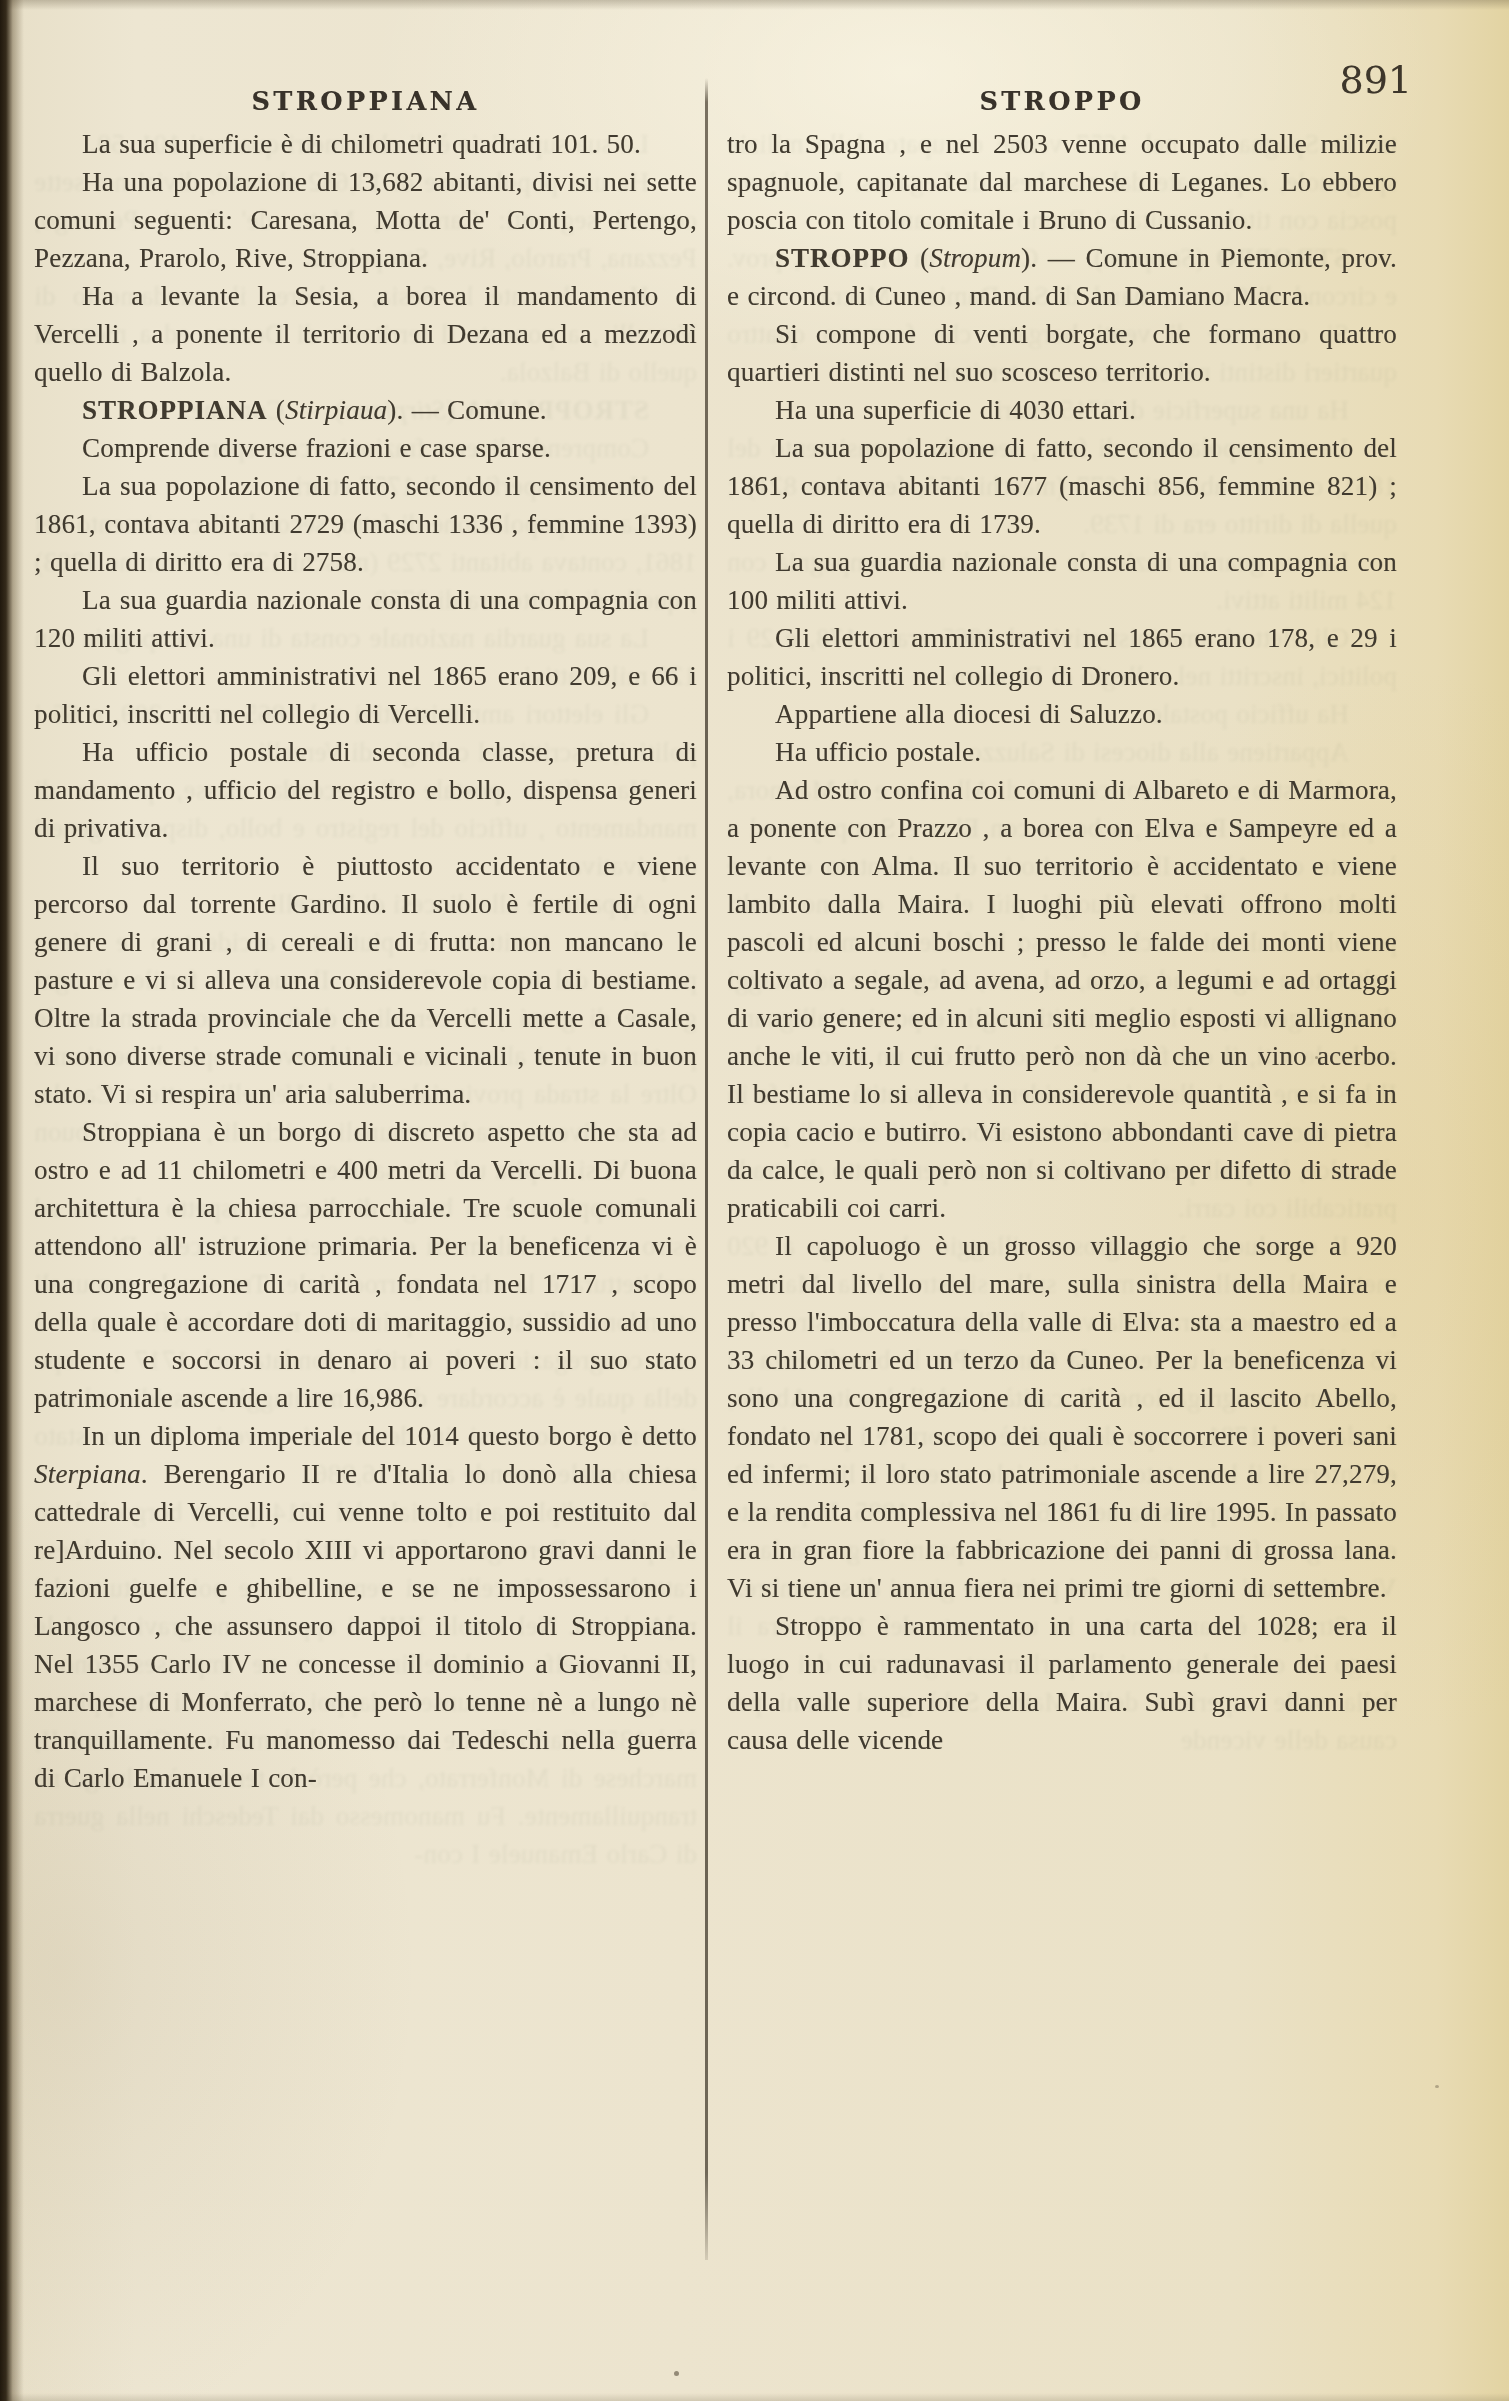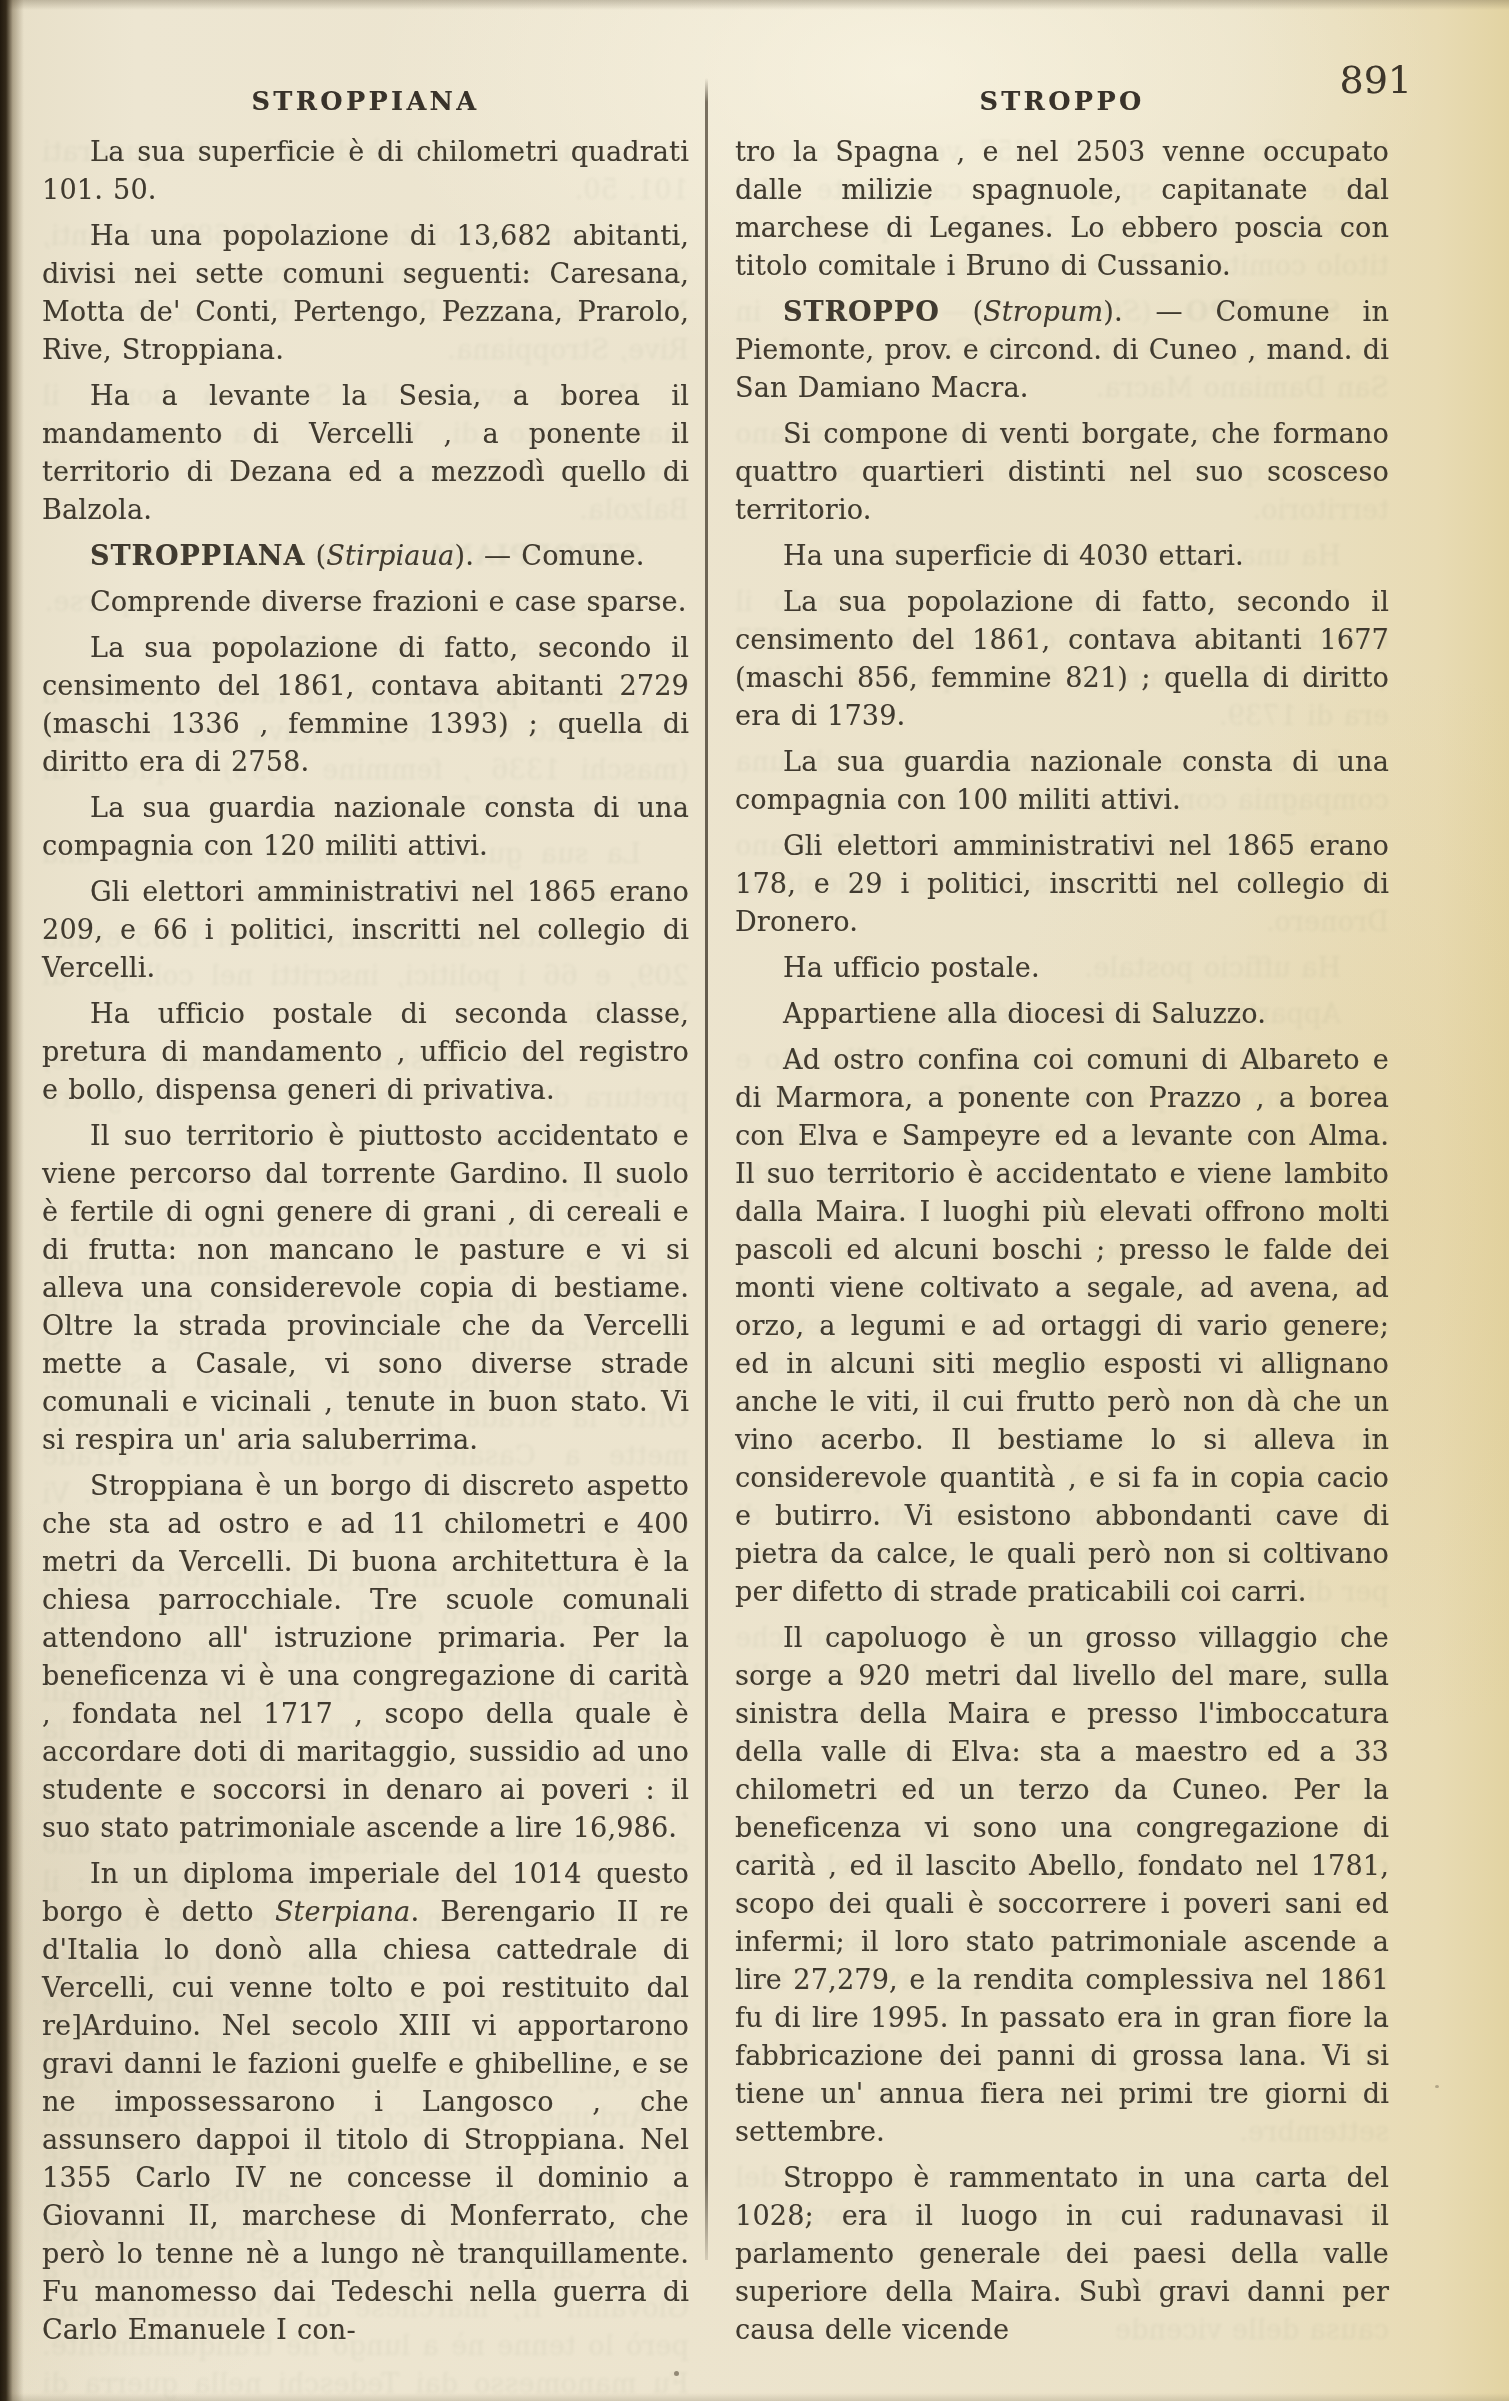--- a/index.html
+++ b/index.html
@@ -27,21 +27,21 @@
   .running-head.right{left:727px;width:670px;}
   .page-number{position:absolute;top:59px;left:1199px;width:213px;text-align:right;
     font-size:38px;line-height:43px;color:#3d362b;z-index:2;
     text-shadow:0.3px 0.3px 0.5px rgba(50,42,30,.3);}
   .col{position:absolute;top:125px;z-index:2;color:#403a2f;
     font-size:27px;line-height:38px;text-align:justify;
     letter-spacing:0.2px;word-spacing:1.3px;
     text-shadow:0.3px 0.3px 0.5px rgba(52,44,32,.32);}
   .col-left{left:34px;width:663px;}
   .col-right{left:727px;width:670px;}
-  .para{margin:8px;text-indent:48px;}
+  .para{margin:0;text-indent:48px;font-family:Liberation Serif, serif;}
   .para.noindent{text-indent:0;}
   .run-b{font-weight:700;letter-spacing:1px;}
   .run-i{font-style:italic;}
   .ghost{z-index:1;opacity:.065;filter:blur(1.7px);transform:scaleX(-1);color:#55644a;text-shadow:none;}
   .speck{position:absolute;border-radius:50%;background:#4a4030;z-index:4;}
 </style>
 </head>
 <body>
 
 <div class="page">
@@ -100,22 +100,22 @@
       <p class="para"><span class="run-n">Stroppo è rammentato in una carta del 1028; era il luogo in cui radunavasi il parlamento generale dei paesi della valle superiore della Maira. Subì gravi danni per causa delle vicende</span></p>
     </div>
     <div class="col col-right">
       <p class="para noindent"><span class="run-n">tro la Spagna , e nel 2503 venne occupato dalle milizie spagnuole, capitanate dal marchese di Leganes. Lo ebbero poscia con titolo comitale i Bruno di Cussanio.</span></p>
       <p class="para"><span class="run-b">STROPPO</span><span class="run-n"> (</span><span class="run-i">Stropum</span><span class="run-n">). — Comune in Piemonte, prov. e circond. di Cuneo , mand. di San Damiano Macra.</span></p>
       <p class="para"><span class="run-n">Si compone di venti borgate, che formano quattro quartieri distinti nel suo scosceso territorio.</span></p>
       <p class="para"><span class="run-n">Ha una superficie di 4030 ettari.</span></p>
       <p class="para"><span class="run-n">La sua popolazione di fatto, secondo il censimento del 1861, contava abitanti 1677 (maschi 856, femmine 821) ; quella di diritto era di 1739.</span></p>
       <p class="para"><span class="run-n">La sua guardia nazionale consta di una compagnia con 100 militi attivi.</span></p>
       <p class="para"><span class="run-n">Gli elettori amministrativi nel 1865 erano 178, e 29 i politici, inscritti nel collegio di Dronero.</span></p>
+      <p class="para"><span class="run-n">Appartiene alla diocesi di Saluzzo.</span></p>
       <p class="para"><span class="run-n">Ha ufficio postale.</span></p>
-      <p class="para"><span class="run-n">Appartiene alla diocesi di Saluzzo.</span></p>
       <p class="para"><span class="run-n">Ad ostro confina coi comuni di Albareto e di Marmora, a ponente con Prazzo , a borea con Elva e Sampeyre ed a levante con Alma. Il suo territorio è accidentato e viene lambito dalla Maira. I luoghi più elevati offrono molti pascoli ed alcuni boschi ; presso le falde dei monti viene coltivato a segale, ad avena, ad orzo, a legumi e ad ortaggi di vario genere; ed in alcuni siti meglio esposti vi allignano anche le viti, il cui frutto però non dà che un vino acerbo. Il bestiame lo si alleva in considerevole quantità , e si fa in copia cacio e butirro. Vi esistono abbondanti cave di pietra da calce, le quali però non si coltivano per difetto di strade praticabili coi carri.</span></p>
       <p class="para"><span class="run-n">Il capoluogo è un grosso villaggio che sorge a 920 metri dal livello del mare, sulla sinistra della Maira e presso l'imboccatura della valle di Elva: sta a maestro ed a 33 chilometri ed un terzo da Cuneo. Per la beneficenza vi sono una congregazione di carità , ed il lascito Abello, fondato nel 1781, scopo dei quali è soccorrere i poveri sani ed infermi; il loro stato patrimoniale ascende a lire 27,279, e la rendita complessiva nel 1861 fu di lire 1995. In passato era in gran fiore la fabbricazione dei panni di grossa lana. Vi si tiene un' annua fiera nei primi tre giorni di settembre.</span></p>
       <p class="para"><span class="run-n">Stroppo è rammentato in una carta del 1028; era il luogo in cui radunavasi il parlamento generale dei paesi della valle superiore della Maira. Subì gravi danni per causa delle vicende</span></p>
     </div>
 
   <div class="speck" style="left:674px;top:2371px;width:5.1px;height:5.1px;opacity:.55;"></div>
   <div class="speck" style="left:1315px;top:1056px;width:3.4px;height:3.4px;opacity:.4;"></div>
   <div class="speck" style="left:1435px;top:2085px;width:4.3px;height:3.4px;opacity:.35;"></div>
 </div>
 

